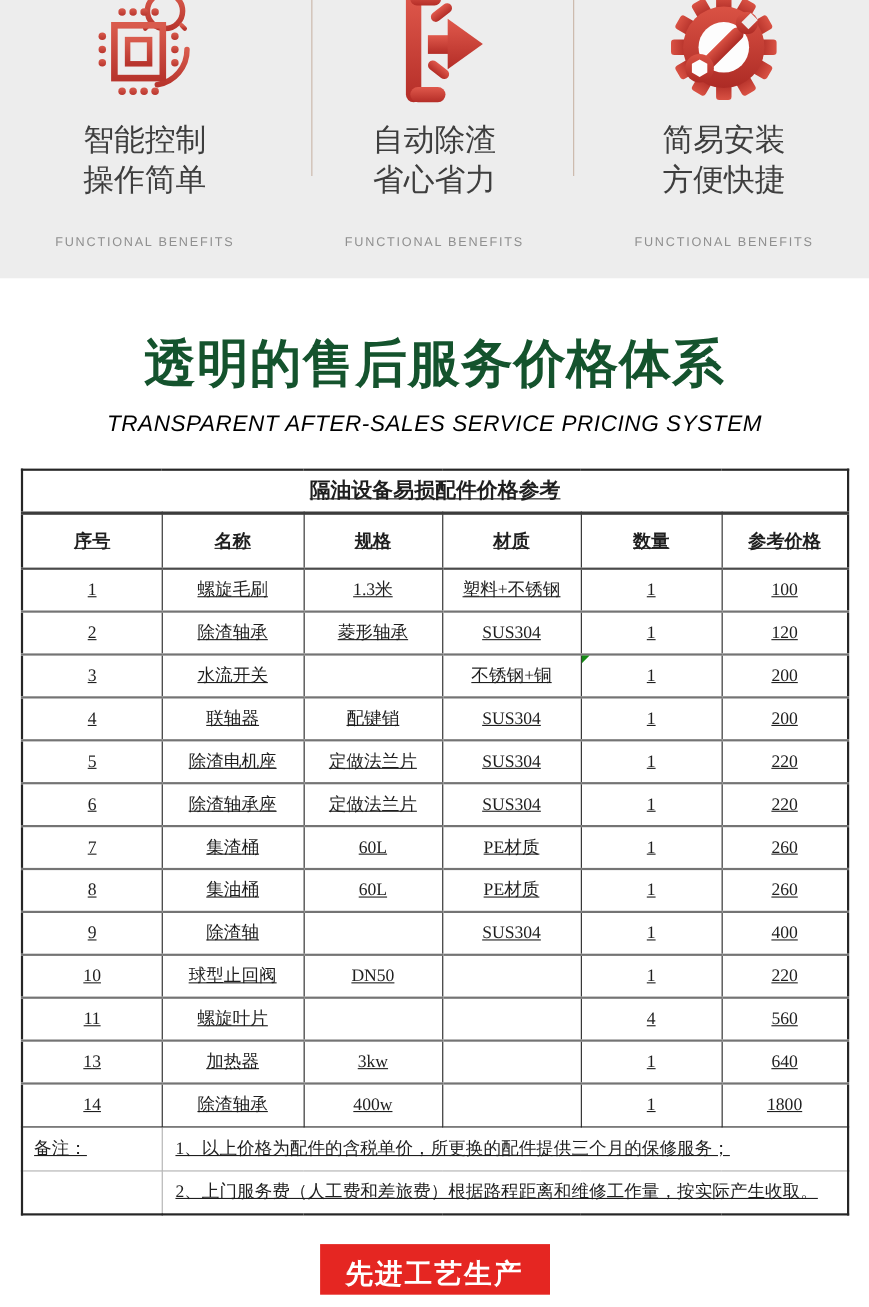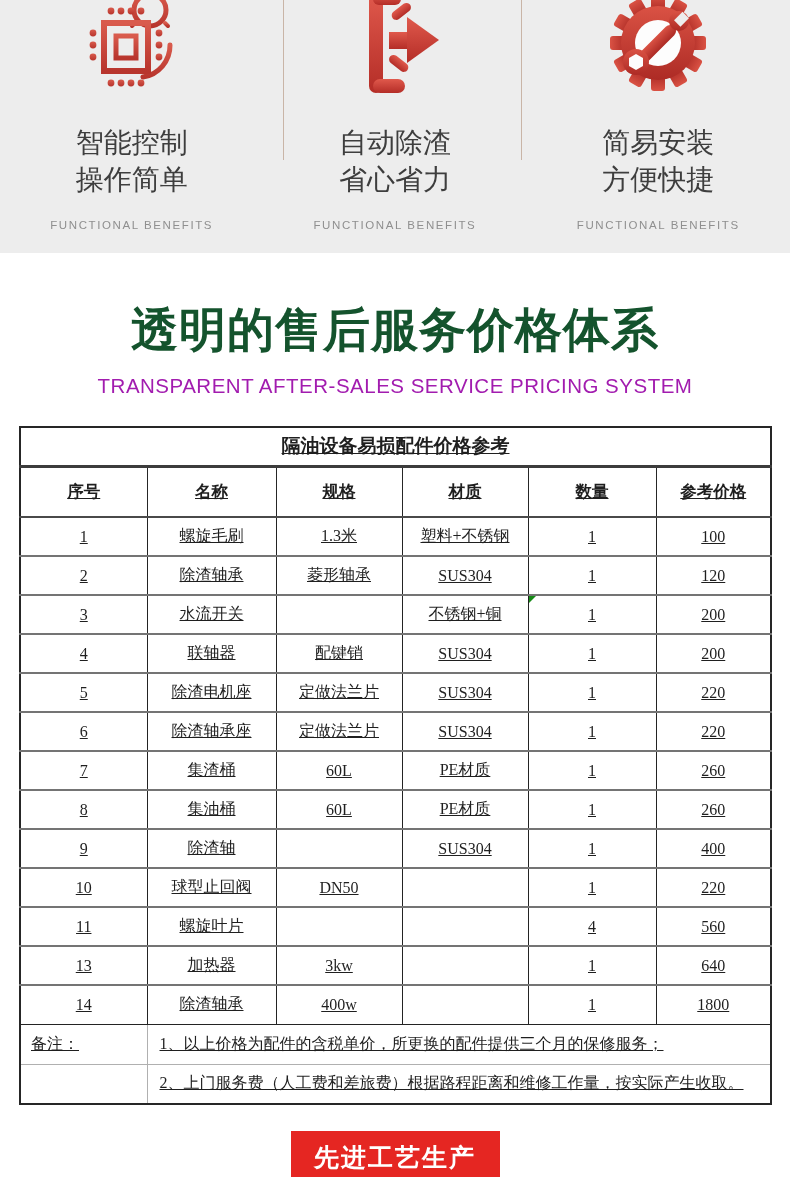--- a/index.html
+++ b/index.html
@@ -9,29 +9,29 @@
     font-family:"Liberation Sans", sans-serif;
   }
   
   .features {
     position:relative; width:790px; height:253px; background:#ededed; overflow:hidden;
     display:flex;
   }
   .feature { position:relative; width:263.3px; text-align:center; }
   .feature-icon { height:96px; display:flex; justify-content:center; align-items:flex-start; overflow:hidden; }
   .feature-icon svg { margin-top:-7px; }
-  .feature-title { margin-top:28px; font-size:28px; line-height:37px; color:#3e3e3e; font-weight:400; }
-  .feature-sub { margin-top:21px; font-size:11.5px; color:#8f8f8f; letter-spacing:1.6px; }
+  .feature-title { margin-top:12px; font-size:28px; line-height:37px; color:#3e3e3e; font-weight:400; }
+  .feature-sub { margin-top:33px; font-size:11.5px; color:#8f8f8f; letter-spacing:1.6px; }
   .v-divider { position:absolute; top:0; width:1px; height:160px; background:#c9b5a7; }
   .v-divider.d1 { left:283px; }
   .v-divider.d2 { left:521px; }
   
   .heading { text-align:center; }
   .heading h1 { padding-top:46px; font-size:47px; letter-spacing:1px; color:#14532d; font-weight:bold; }
-  .heading .sub { margin-top:12px; font-size:20.5px; color:#a21caf; letter-spacing:0.5px; }
+  .heading .sub { margin-top:12px; font-size:20.5px; color:#000000; letter-spacing:0.5px;font-style:italic; }
   
   table.price {
     margin:28px auto 0 19px; width:751px; border-collapse:collapse; table-layout:fixed;
     font-family:"Liberation Serif", serif; color:#1f1f1f;
     border:2px solid #262626;
     text-decoration:underline;
   }
   tr.title-row td {
     border:2px solid #262626; border-bottom:3px solid #3c3c3c;
     font-weight:bold; font-size:19px; height:39px; text-align:center;

